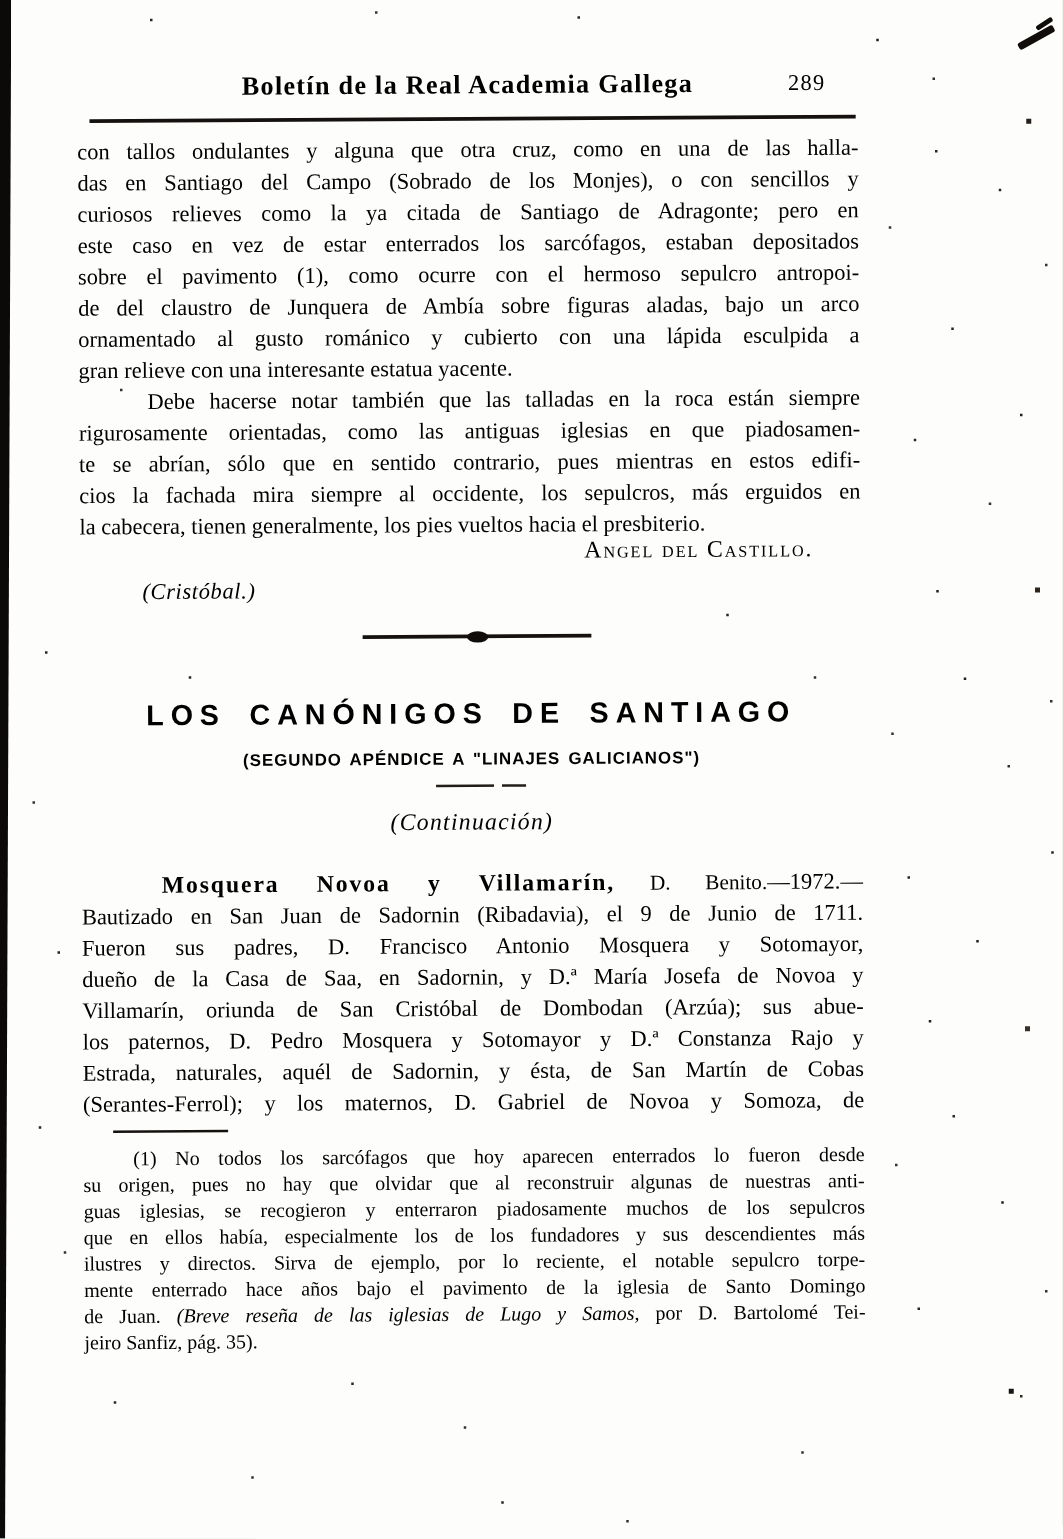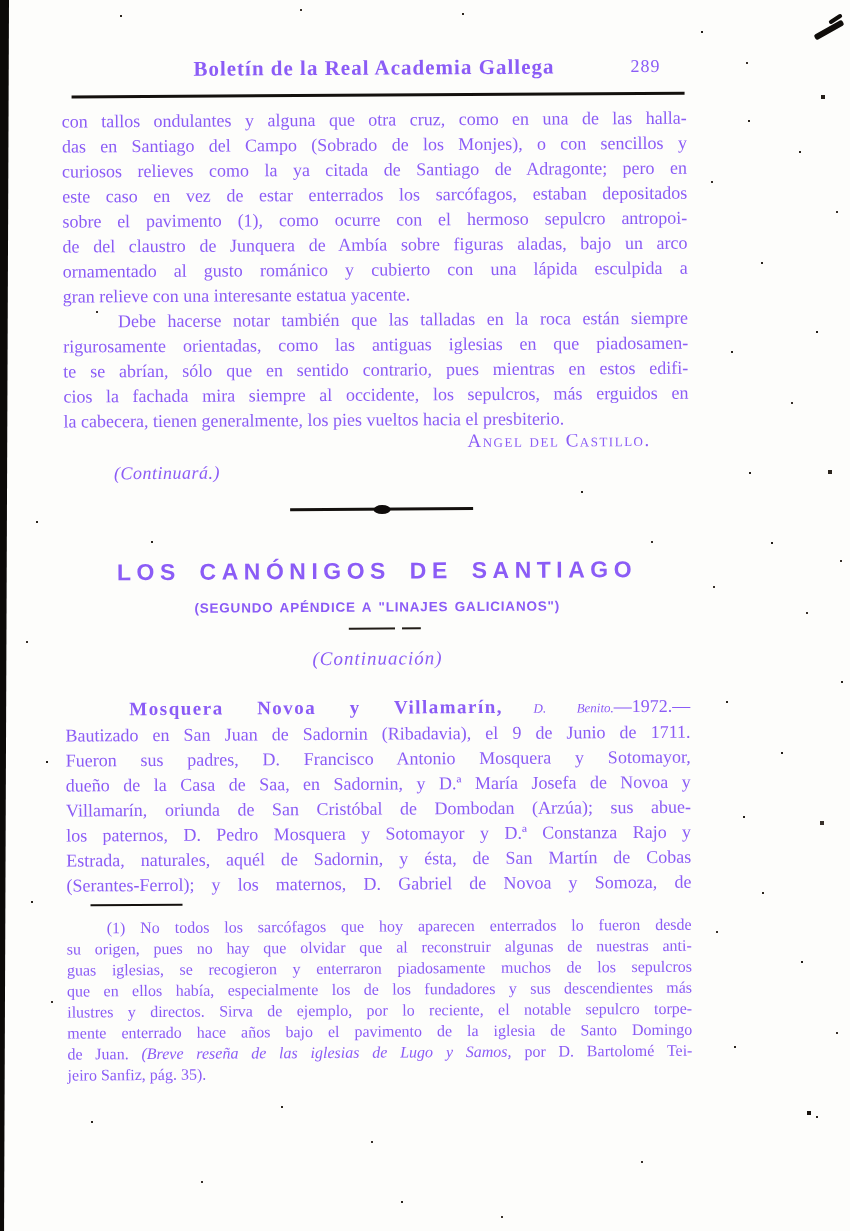--- a/index.html
+++ b/index.html
@@ -1,20 +1,20 @@
 <!DOCTYPE html>
 <html><head>
 <meta charset="utf-8">
 <style>
   html,body { margin:0; padding:0; background:#e8e6e2; }
   .page {
     position:relative; width:850px; height:1231px;
     background:#fdfdfb; overflow:hidden;
     font-family:"Liberation Serif", serif;
-    color:#8b5cf6;
+    color:#000000;
   }
   
   .gutter {
     position:absolute; left:0; top:0; width:9px; height:100%;
     background:#0c0a08;
     clip-path:polygon(0 0, 100% 0, 45% 100%, 0 100%);
   }
   
   .scratch-a { position:absolute; left:813px; top:27px; width:32px; height:6px;
     background:#100d0a; transform:rotate(-29deg); border-radius:2px; }
@@ -82,21 +82,21 @@
     font-family:"Liberation Sans", sans-serif; font-weight:700;
     font-size:13.5px; letter-spacing:0.8px; word-spacing:2px; }
   .subtitle-rule { position:absolute; top:628px; left:284px; width:72px; height:2px;
     background:linear-gradient(90deg,#221d18 0 46px,transparent 46px 53px,#221d18 53px 72px); }
   .continuacion { position:absolute; top:648px; left:0; width:100%; text-align:center;
     font-style:italic; font-size:19px; letter-spacing:1px; }
 
   .entry { top:695px; }
   .lead { text-indent:64px; }
   .lead .b { font-weight:700; letter-spacing:1.5px; font-size:19px; }
-  .lead .i { font-style:italic; font-size:13px; }
+  .lead .i { font-size:17px; }
 
   .fn-rule { position:absolute; top:903px; left:24px; width:92px; height:2px; background:#14110e; }
   .footnote { top:916px; }
   .footnote .tline, .footnote .plainline { font-size:16px; line-height:21px; }
   .footnote .tline:first-child { text-indent:40px; }
   .footnote .it { font-style:italic; }
   .footnote .last { text-align-last:left; }
 </style>
 </head>
 <body>
@@ -127,21 +127,21 @@
     <div class="flow para2">
         <div class="tline">Debe hacerse notar también que las talladas en la roca están siempre</div>
         <div class="tline">rigurosamente orientadas, como las antiguas iglesias en que piadosamen-</div>
         <div class="tline">te se abrían, sólo que en sentido contrario, pues mientras en estos edifi-</div>
         <div class="tline">cios la fachada mira siempre al occidente, los sepulcros, más erguidos en</div>
         <div class="tline">la cabecera, tienen generalmente, los pies vueltos hacia el presbiterio.</div>
       </div>
 
     <div class="signature">Angel del Castillo.</div>
 
-    <div class="continuara">(Continuará.)</div>
+    <div class="continuara">(Cristóbal.)</div>
 
     <div class="divider"></div>
 
     <div class="article-title">LOS CANÓNIGOS DE SANTIAGO</div>
     <div class="article-subtitle">(SEGUNDO APÉNDICE A "LINAJES GALICIANOS")</div>
     <div class="subtitle-rule"></div>
     <div class="continuacion">(Continuación)</div>
 
     <div class="flow entry">
       <div class="lead"><span class="b">Mosquera Novoa y Villamarín,</span><span class="i"> D. Benito.</span><span>—1972.—</span></div>

